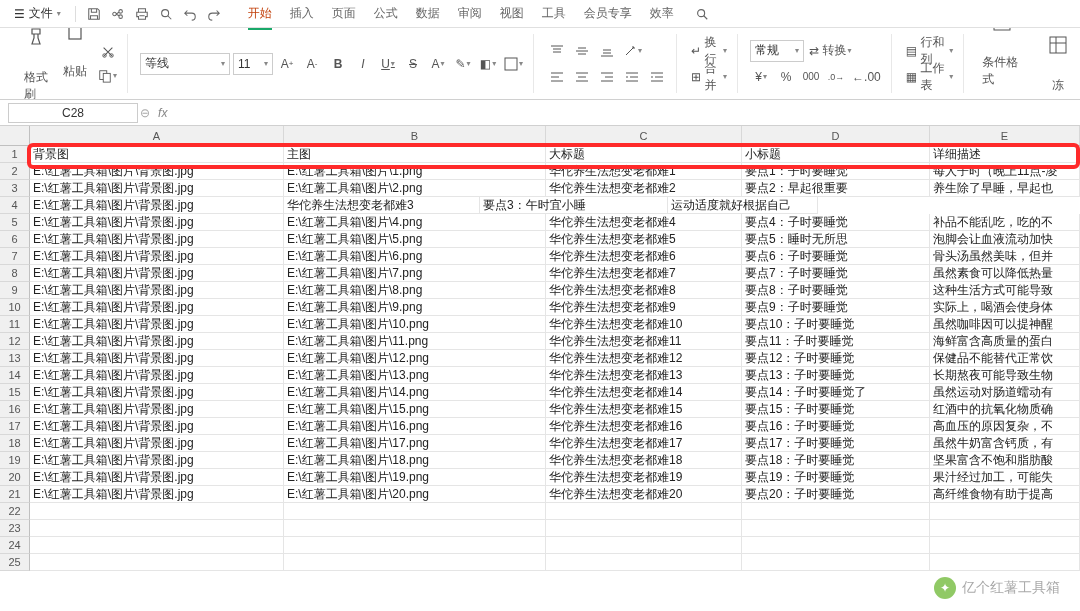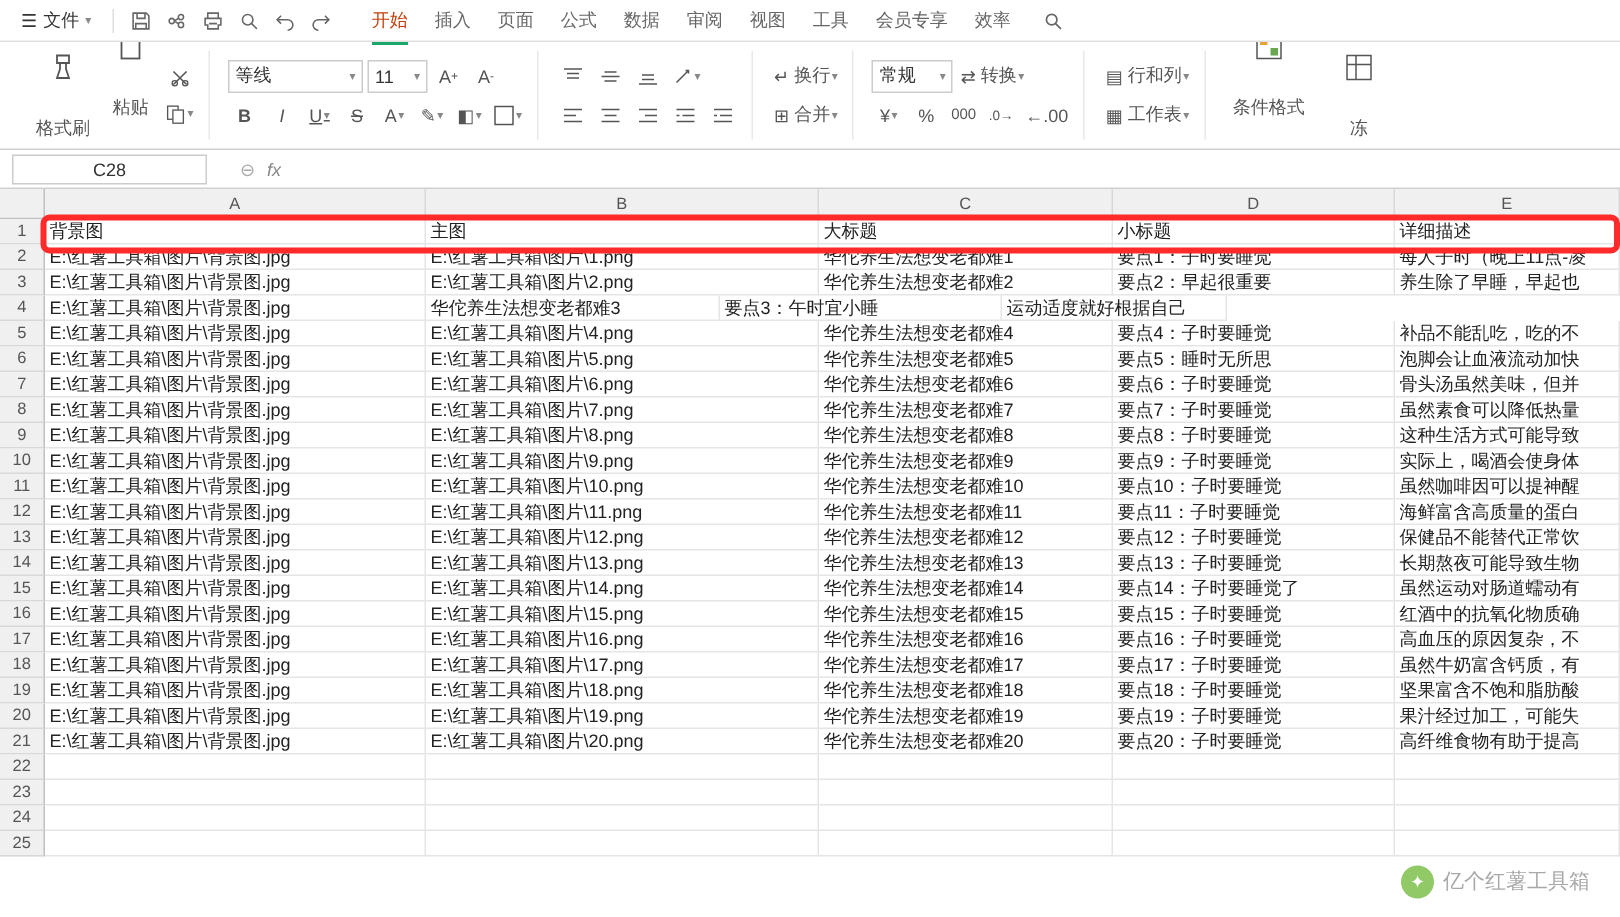--- a/index.html
+++ b/index.html
@@ -25,21 +25,21 @@
 .dropdown { display: inline-flex; align-items: center; }
 .dropdown::after { content: "▾"; font-size: 8px; margin-left: 1px; color: #888; }
 .combo { display: flex; align-items: center; border: 1px solid #ccc; height: 22px; padding: 0 4px; background: #fff; }
 .combo.font { width: 90px; }
 .combo.size { width: 40px; }
 .combo.fmt { width: 54px; }
 .combo span { flex: 1; color: #333; }
 .combo::after { content: "▾"; font-size: 8px; color: #888; }
 
 
-.formula-bar { display: flex; align-items: center; height: 26px; border-bottom: 1px solid #d0d0d0; padding: 0 8px; gap: 22px; justify-content: center; }
+.formula-bar { display: flex; align-items: center; height: 26px; border-bottom: 1px solid #d0d0d0; padding: 0 8px; gap: 2px; justify-content: center; }
 .name-box { width: 130px; border: 1px solid #ccc; height: 20px; display: flex; align-items: center; justify-content: center; color: #333; background: #fff; }
 .fx-area { display: flex; align-items: center; gap: 8px; flex: 1; }
 .fx-area .fx-icon { color: #888; font-style: italic; }
 
 
 .grid-wrap { position: relative; }
 .col-headers { display: flex; height: 20px; background: #f0f0f0; border-bottom: 1px solid #c0c0c0; }
 .corner { width: 30px; border-right: 1px solid #c0c0c0; background: #f0f0f0; }
 .col-header { border-right: 1px solid #d8d8d8; text-align: center; color: #555; font-size: 11px; line-height: 20px; background: #f0f0f0; }
 .col-A { width: 254px; }
@@ -157,21 +157,21 @@
             <svg width="14" height="14" viewBox="0 0 16 16">
               <rect x="2" y="2" width="8" height="10" fill="none" stroke="#555"></rect>
               <rect x="6" y="5" width="8" height="10" fill="#fff" stroke="#555"></rect>
             </svg>
           </div>
       </div>
     </div>
   </div>
 
   <div class="ribbon-group">
-    <div style="display:flex;flex-direction:column;gap:4px;">
+    <div style="display:flex;gap:4px;">
       <div class="ribbon-row">
         <div class="combo font">
             <span>等线</span>
           </div>
         <div class="combo size">
             <span>11</span>
           </div>
         <div class="rbtn">A<sup style="font-size:8px">+</sup></div>
         <div class="rbtn">A<sup style="font-size:8px">-</sup></div>
       </div>

